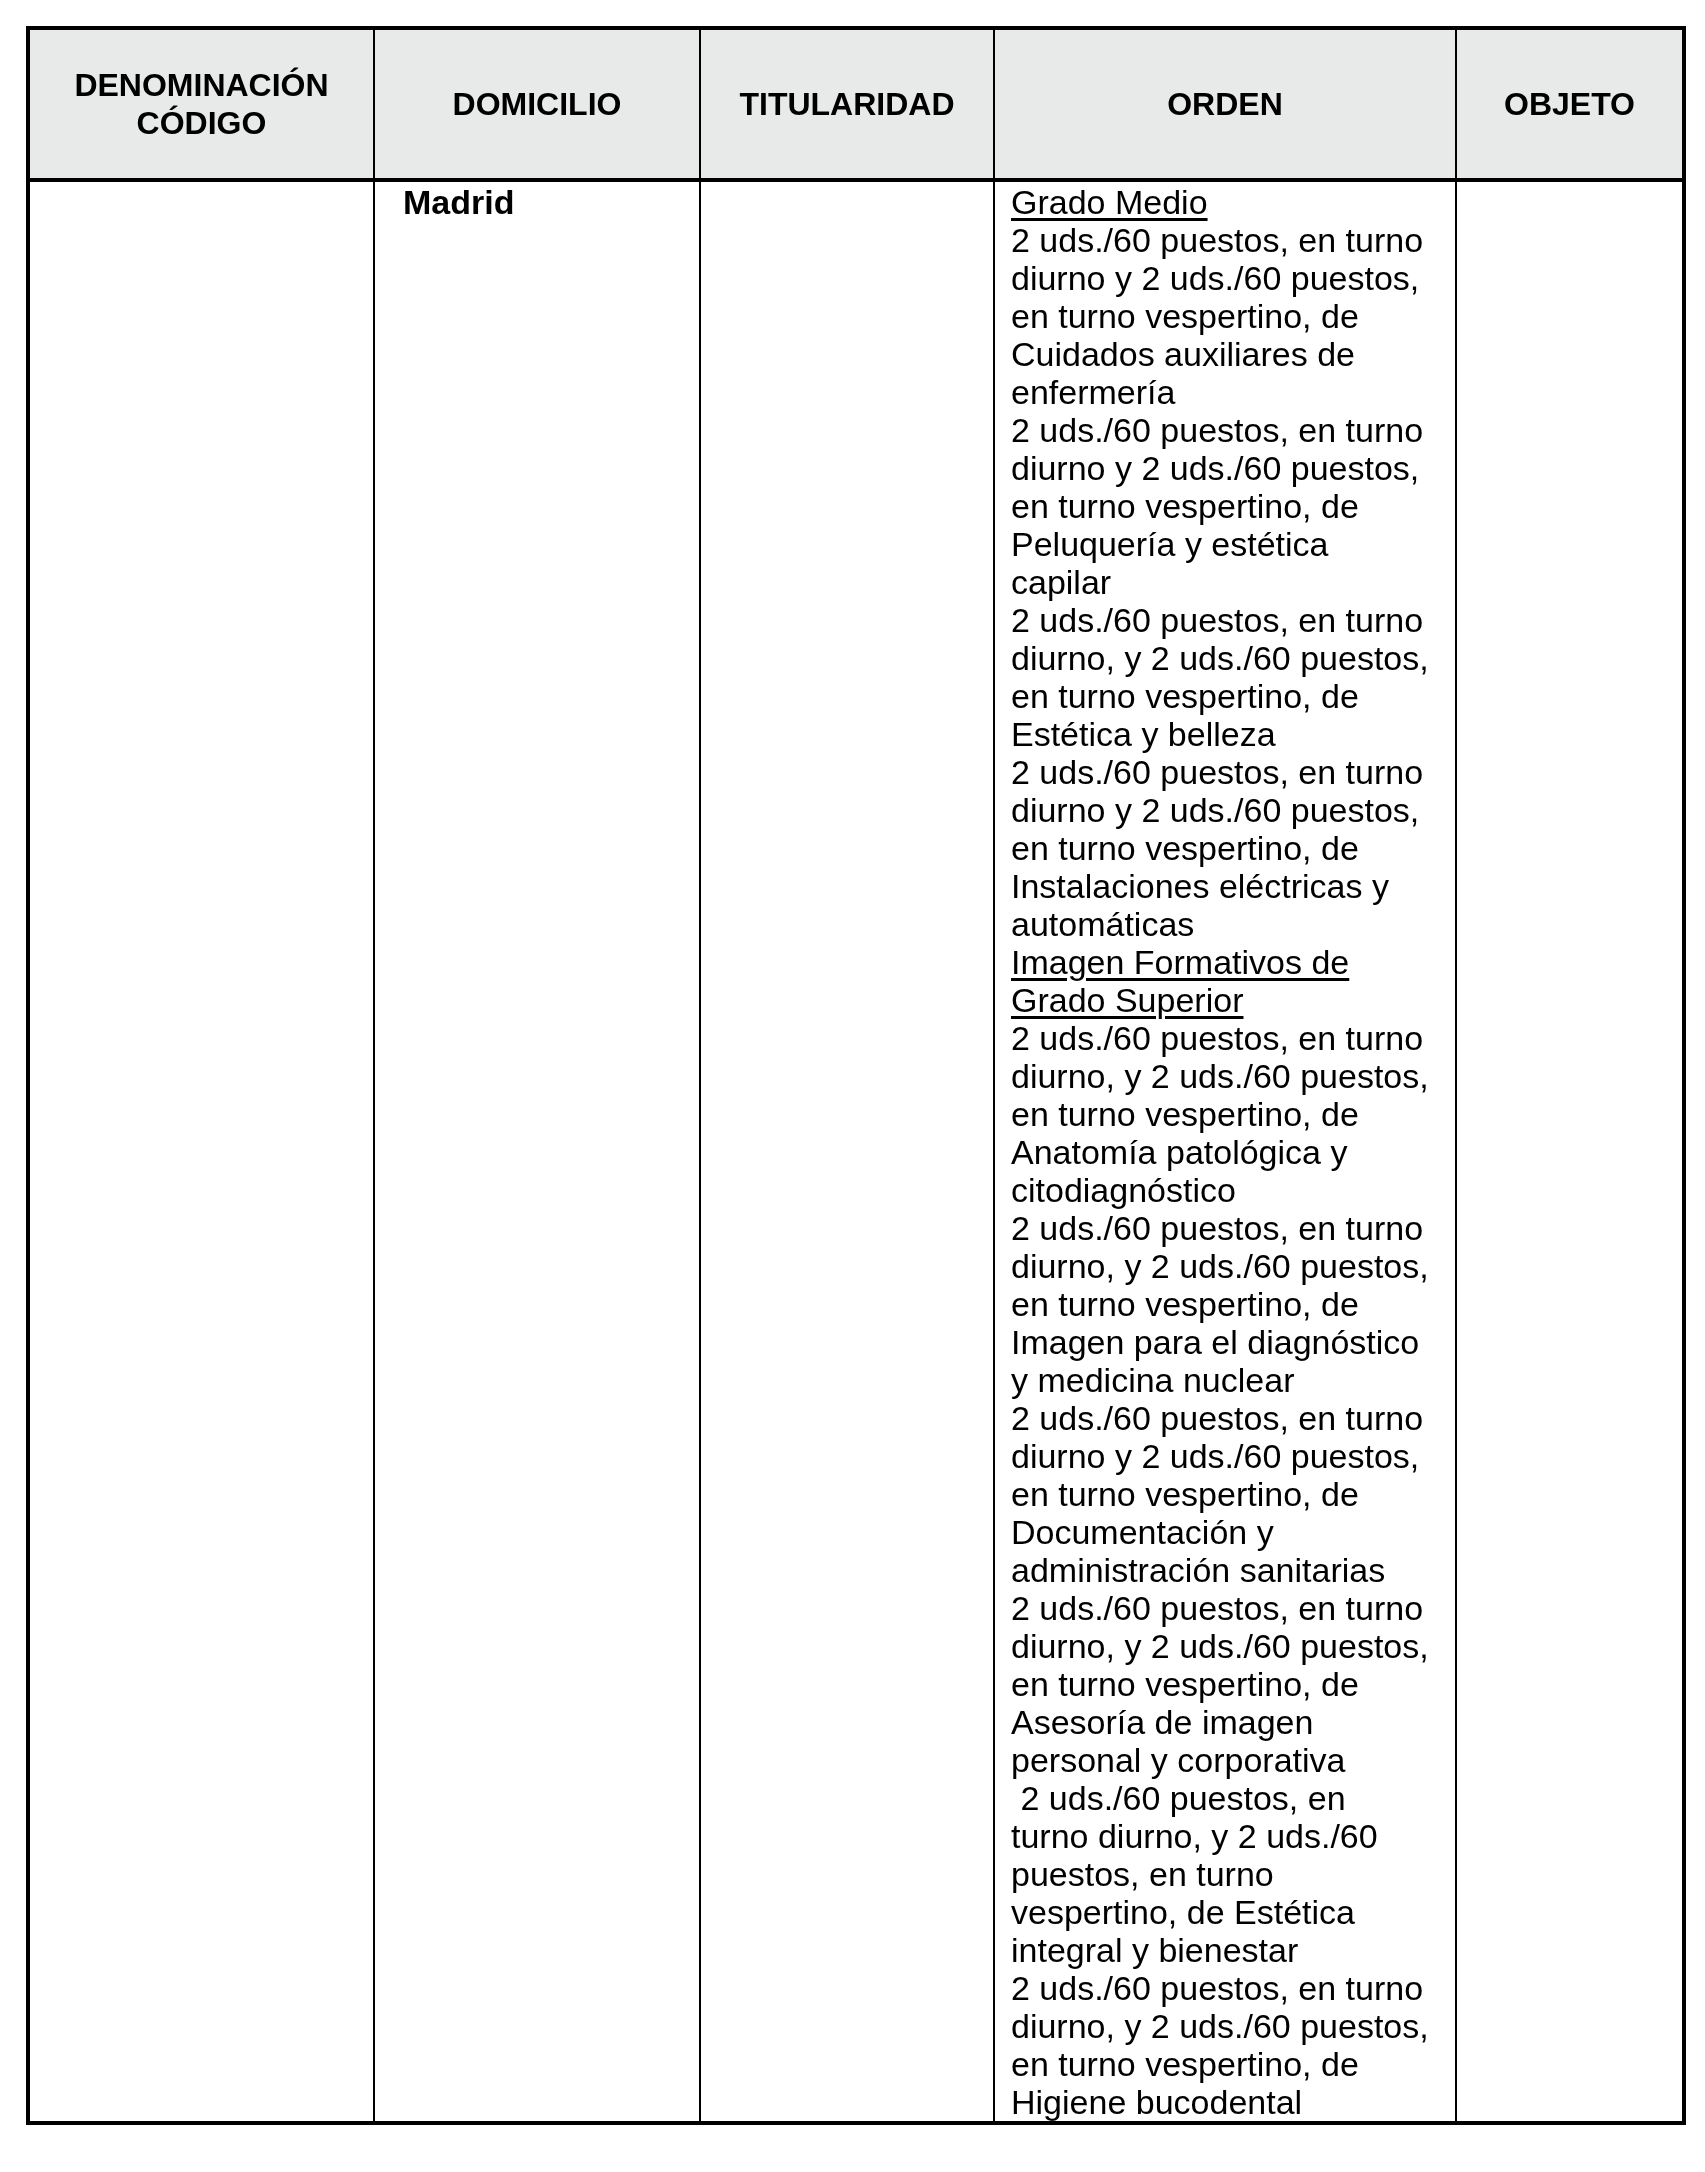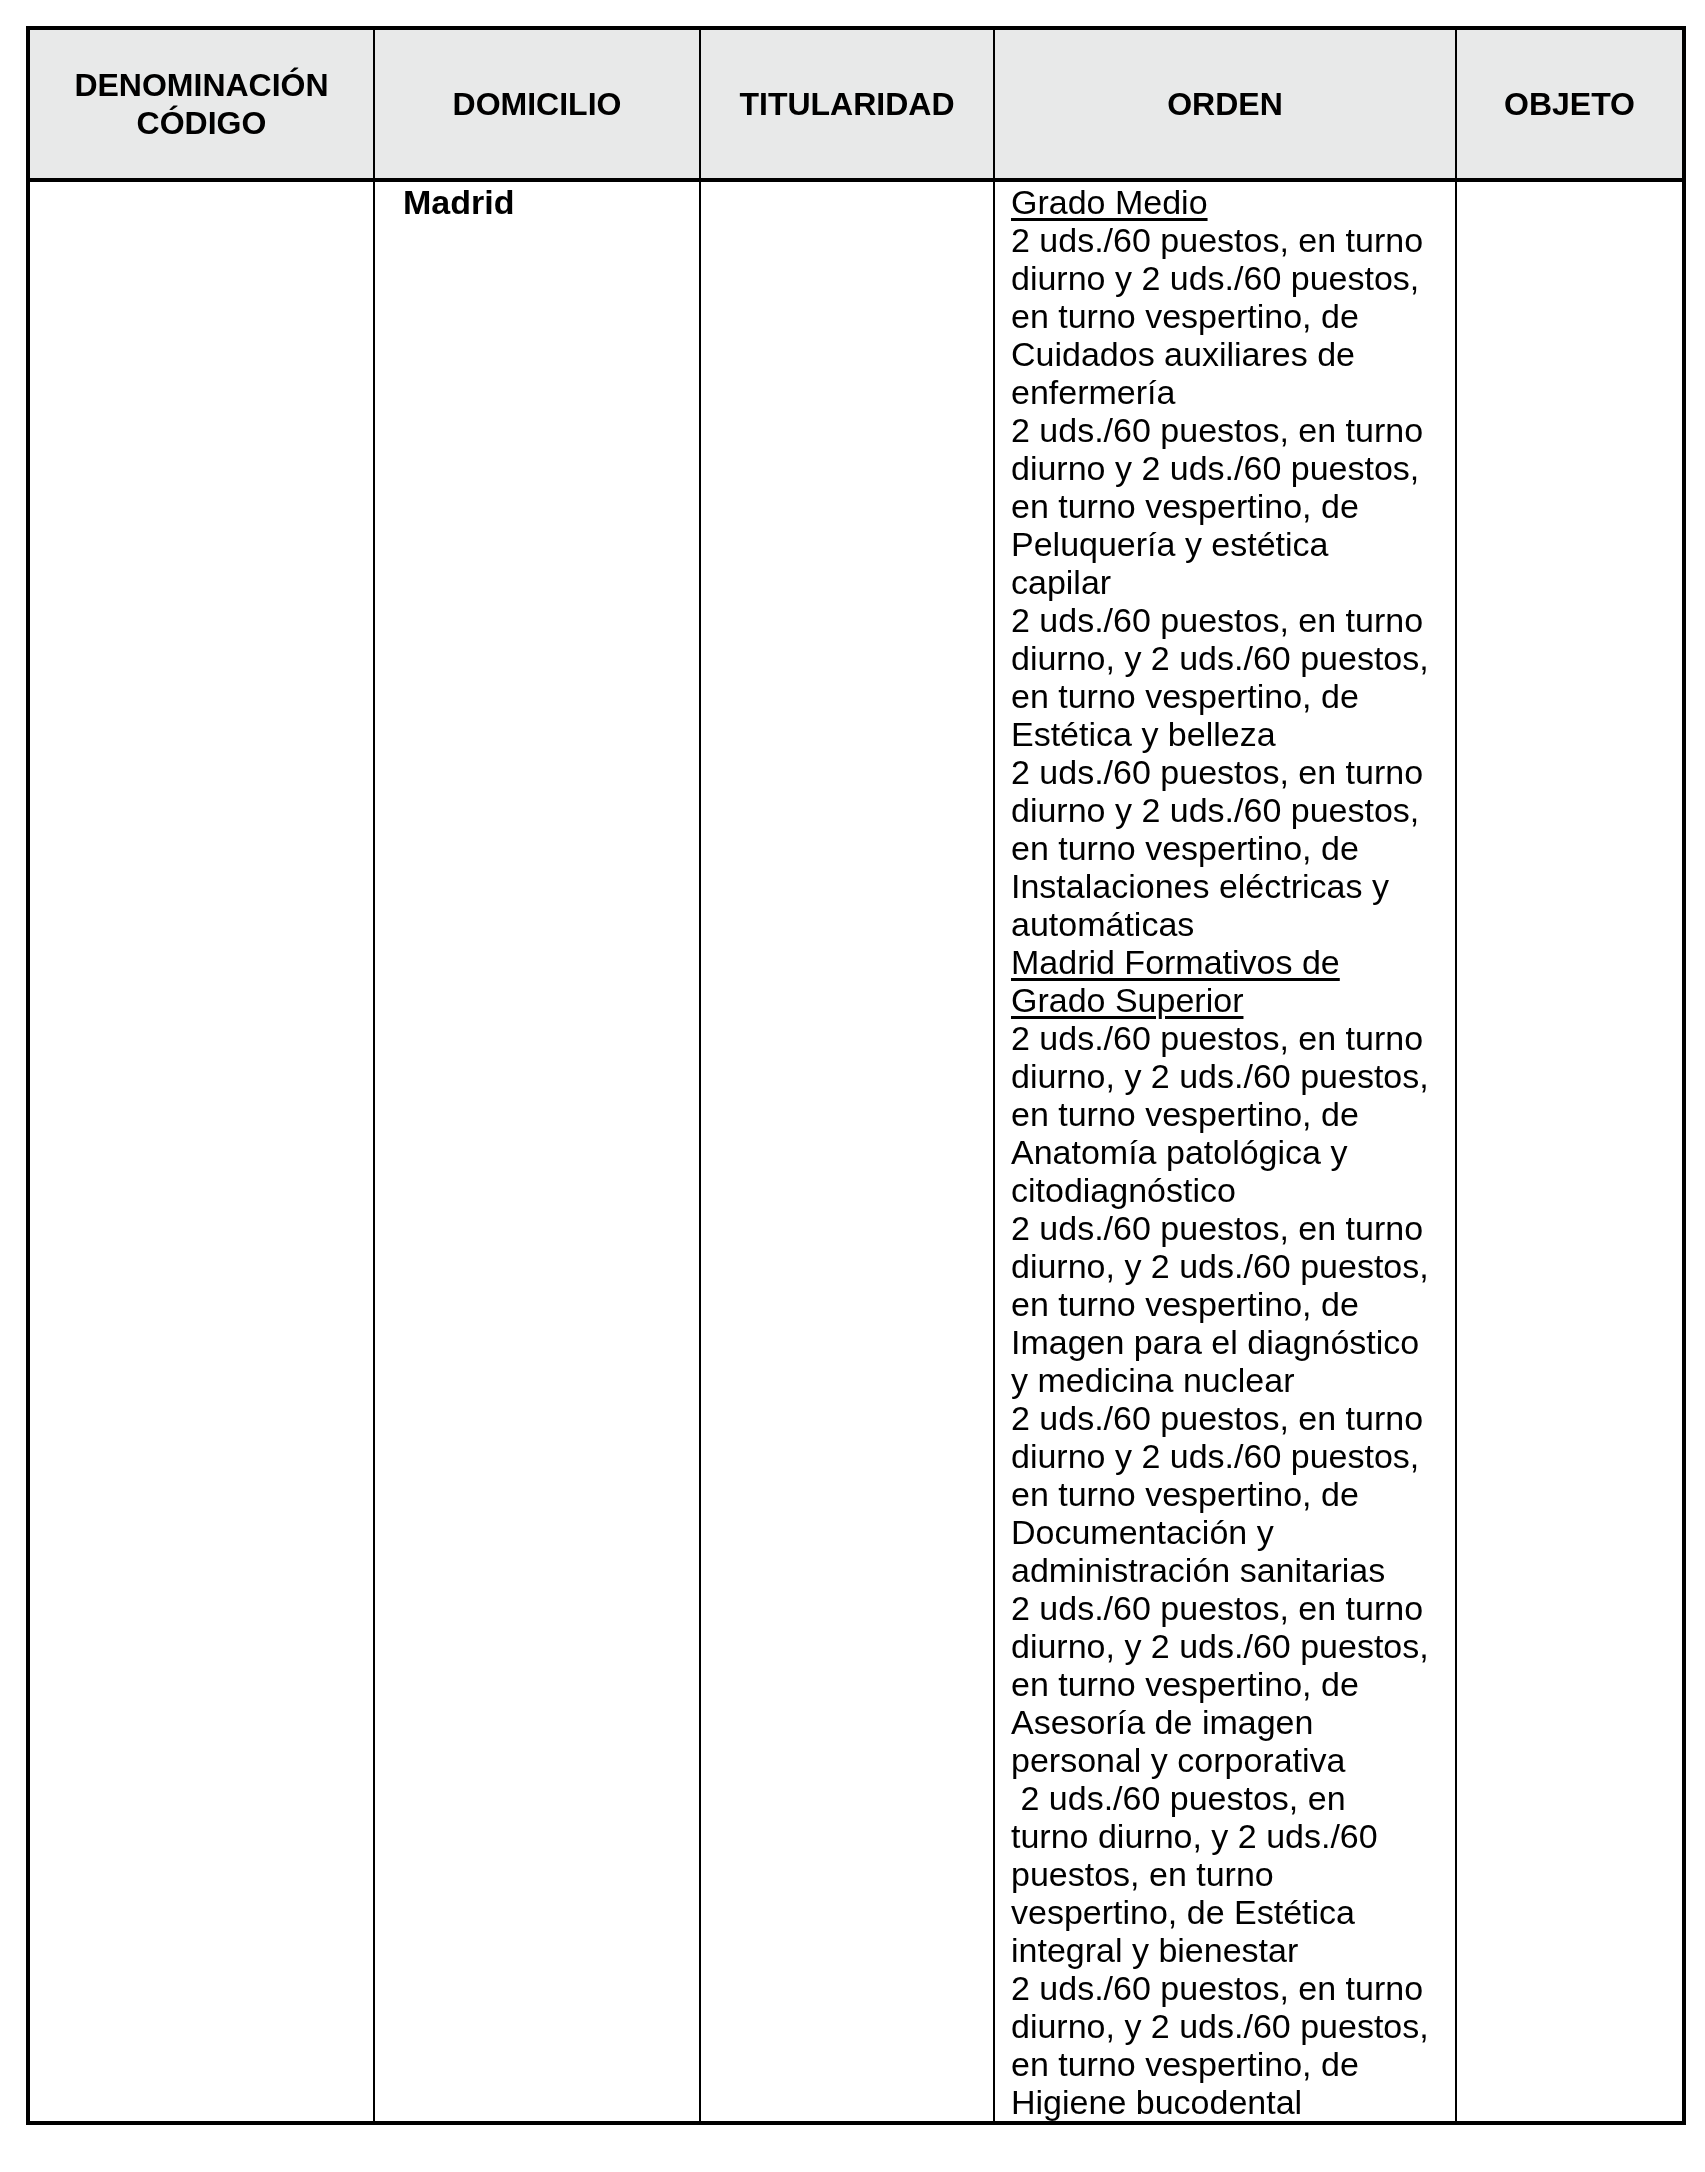--- a/index.html
+++ b/index.html
@@ -101,21 +101,21 @@
 capilar</div>
             <div class="para">2 uds./60 puestos, en turno
 diurno, y 2 uds./60 puestos,
 en turno vespertino, de
 Estética y belleza</div>
             <div class="para">2 uds./60 puestos, en turno
 diurno y 2 uds./60 puestos,
 en turno vespertino, de
 Instalaciones eléctricas y
 automáticas</div>
-            <div class="para"><span class="ul">Madrid Formativos de
+            <div class="para"><span class="ul">Imagen Formativos de
 Grado Superior</span></div>
             <div class="para">2 uds./60 puestos, en turno
 diurno, y 2 uds./60 puestos,
 en turno vespertino, de
 Anatomía patológica y
 citodiagnóstico</div>
             <div class="para">2 uds./60 puestos, en turno
 diurno, y 2 uds./60 puestos,
 en turno vespertino, de
 Imagen para el diagnóstico

